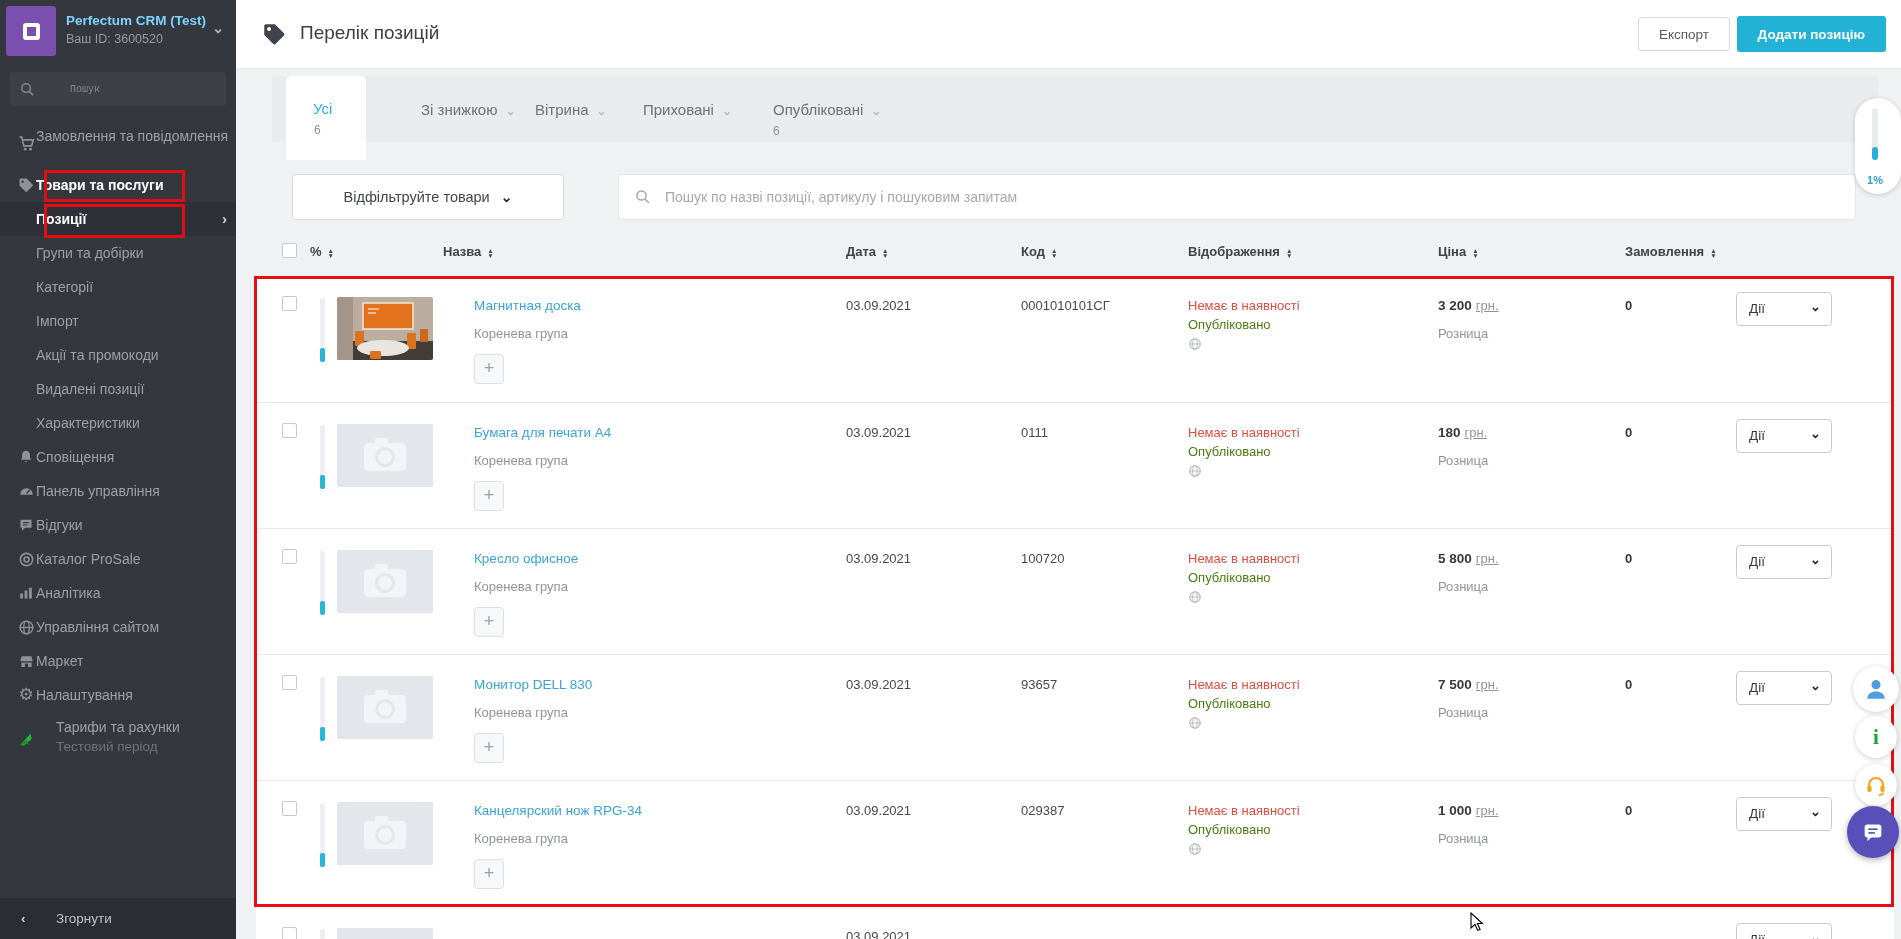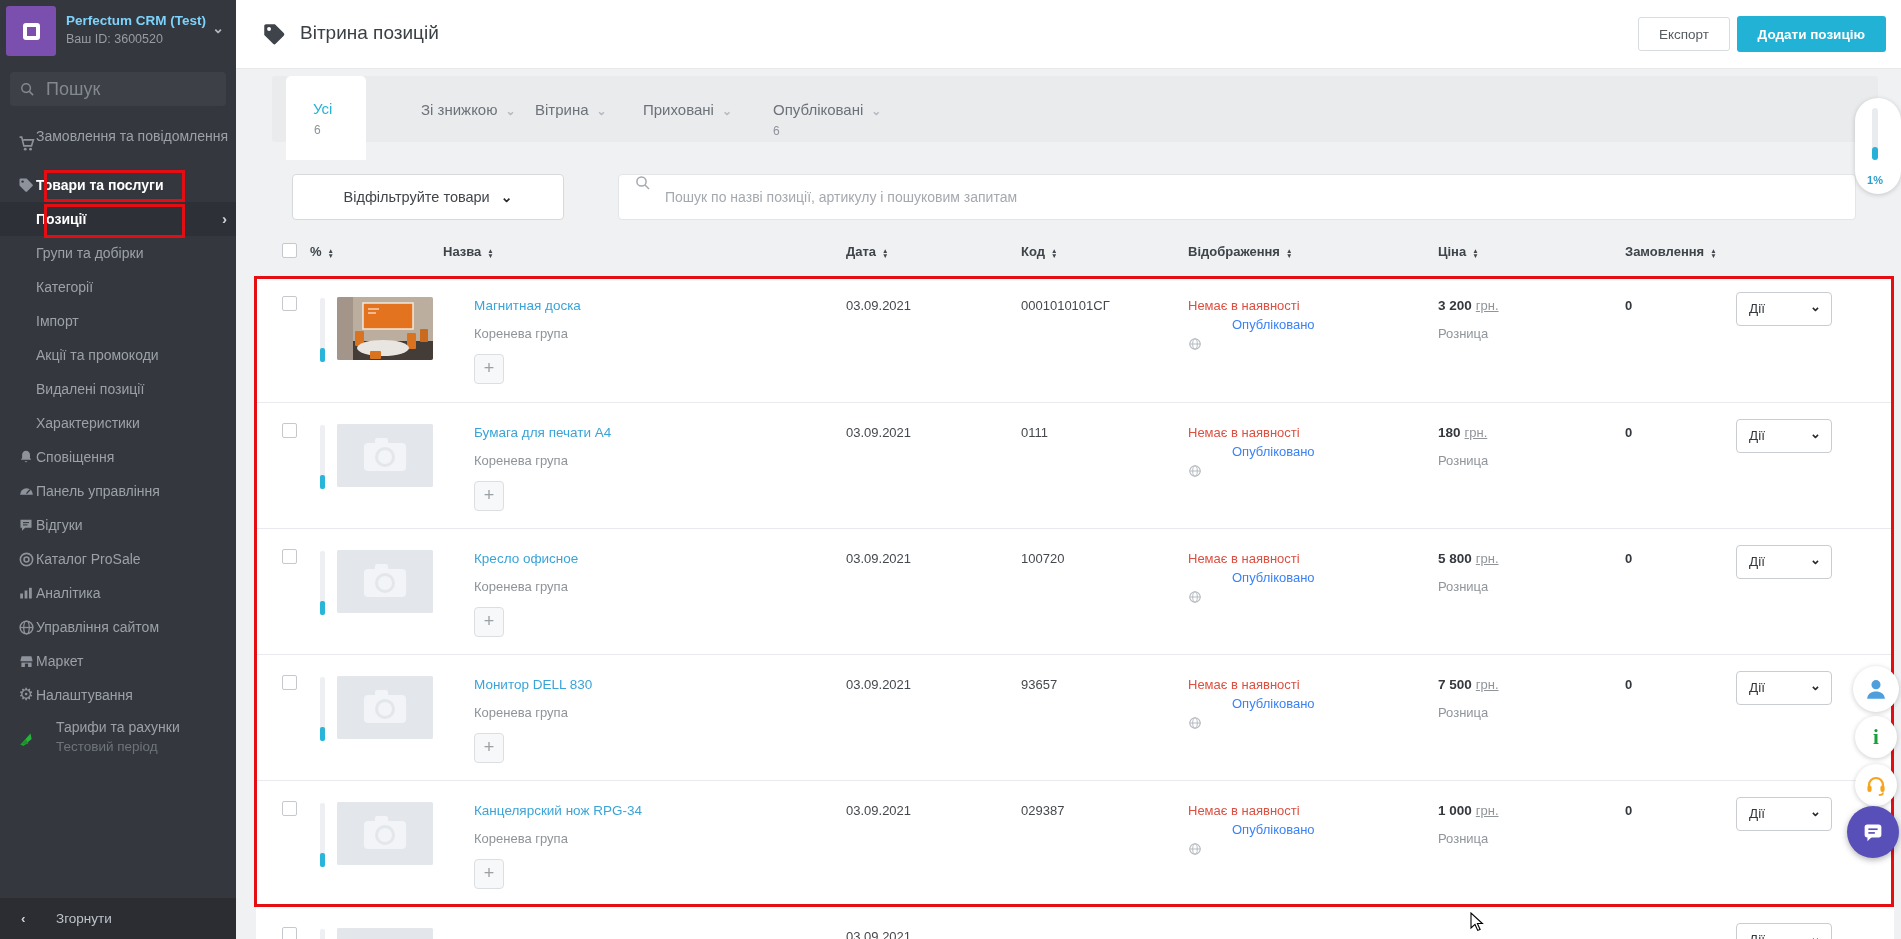--- a/index.html
+++ b/index.html
@@ -10,21 +10,21 @@
   }
   
   .sidebar { position:absolute; left:0; top:0; width:236px; height:939px; background:#34373d; color:#9ca1a8; z-index:3; }
   .logo-box { position:absolute; left:6px; top:6px; width:50px; height:50px; background:#7a4fad; border-radius:3px; display:flex; align-items:center; justify-content:center; }
   .logo-box i { display:block; width:17px; height:17px; border:4px solid #fff; border-radius:3px; }
   .app-title { position:absolute; left:66px; top:13px; font-size:13.5px; font-weight:bold; color:#7dd3fc; white-space:nowrap; }
   .app-sub { position:absolute; left:66px; top:32px; font-size:12.5px; color:#979ca4; }
   .logo-chevron { position:absolute; right:12px; top:20px; color:#b2b7be; font-size:14px; font-weight:bold; }
   .side-search { position:absolute; left:10px; top:72px; width:216px; height:34px; background:#3d4047; border-radius:4px; display:flex; align-items:center; padding:0 10px; }
   .side-search svg { flex:0 0 auto; margin-right:9px; }
-  .side-search input { background:transparent; border:none; outline:none; color:#c7cbd1; font-size:18px; width:100%; font-family:Liberation Sans, sans-serif; }
+  .side-search input { background:transparent; border:none; outline:none; color:#c7cbd1; font-size:10px; width:100%; font-family:Liberation Mono, monospace;margin-left:24px; }
   .side-search input::placeholder { color:#83888f; }
   .menu { position:absolute; top:118px; left:0; right:0; }
   .mi { position:relative; height:34px; line-height:34px; font-size:14px; padding-left:36px; white-space:nowrap; cursor:pointer; }
   .mi .ic { position:absolute; left:15px; top:0; width:22px; height:34px; display:flex; align-items:center; justify-content:center; color:#8e939b; }
   .mi.two { height:50px; }
   .mi.two .ic { height:50px; }
   .mi.two .lbl { display:inline-block; width:155px; line-height:18px; vertical-align:middle; }
   .mi.hl { color:#fff; font-weight:bold; }
   .mi.active { background:#2d3037; color:#fff; font-weight:bold; }
   .mi .arr { position:absolute; right:9px; top:0; color:#d0d4da; font-size:15px; font-weight:bold; }
@@ -46,21 +46,21 @@
   .btn-add { position:absolute; right:15px; top:16px; height:36px; padding:0 21px; background:#22b2d6; border:none; border-radius:3px; font-size:13.5px; color:#fff; font-weight:bold; font-family:inherit; cursor:pointer; }
   .tabstrip { position:absolute; left:36px; top:76px; width:1606px; height:66px; background:#e9ebed; border-radius:3px; }
   .tab-active { position:absolute; left:50px; top:76px; width:80px; height:84px; background:#fff; border-radius:5px 5px 0 0; z-index:2; cursor:pointer; }
   .tab-active .tl { position:absolute; left:27px; top:24px; color:#29b2d8; font-size:15px; }
   .tab-active .tc { position:absolute; left:28px; top:47px; color:#8e9399; font-size:12px; }
   .tab { position:absolute; top:25px; font-size:15px; color:#6d7278; cursor:pointer; white-space:nowrap; }
   .tab .ch { color:#b5bac0; font-size:12px; margin-left:8px; font-weight:bold; }
   .tab-count { position:absolute; top:48px; font-size:12px; color:#8e9399; }
   .filter-btn { position:absolute; left:56px; top:174px; width:272px; height:46px; background:#fff; border:1px solid #d7dadd; border-radius:4px; font-size:14.5px; color:#40454a; display:flex; align-items:center; justify-content:center; gap:11px; cursor:pointer; z-index:2;}
   .filter-btn .fch { font-weight:bold; color:#26292d; font-size:14px; }
-  .search-box { position:absolute; left:382px; top:174px; width:1238px; height:46px; background:#fff; border:1px solid #e3e6e9; border-radius:4px; display:flex; padding:0 16px; z-index:2;}
+  .search-box { position:absolute; left:382px; top:174px; width:1238px; height:46px; background:#fff; border:1px solid #e3e6e9; border-radius:4px; display:flex; align-items:center; padding:0 16px; z-index:2;}
   .search-box svg { flex:0 0 auto; margin-right:12px; }
   .search-box input { border:none; outline:none; font-size:14px; color:#4a4f54; width:100%; font-family:inherit; }
   .search-box input::placeholder { color:#a4a9af; }
   
   .thead { position:absolute; left:0; top:240px; right:0; height:30px; font-size:13px; font-weight:bold; color:#3f4449; }
   .th { position:absolute; top:4px; white-space:nowrap; cursor:pointer; }
   .hcb { position:absolute; left:46px; top:3px; }
   .cbx { width:15px; height:15px; border:1px solid #c5c9cd; border-radius:2px; background:#fff; cursor:pointer; }
   .sort { display:inline-flex; flex-direction:column; margin-left:6px; vertical-align:middle; font-size:6.5px; line-height:5px; color:#45494e; }
   
@@ -71,21 +71,21 @@
   .rcb { left:26px; top:20px; }
   .vbar { left:64px; top:22px; width:5px; height:64px; background:#edeff2; border-radius:2px; }
   .vbar i { position:absolute; bottom:0; left:0; width:5px; height:14px; background:#29b4da; border-radius:2px; }
   .thumb { left:81px; top:21px; width:96px; height:63px; border-radius:2px; overflow:hidden; background:#e3e6ea; }
   .pname { left:218px; top:22px; font-size:13.5px; color:#3aa4d8; text-decoration:none; cursor:pointer;text-align:right; }
   .pgroup { left:218px; top:50px; font-size:13px; color:#8f9499; }
   .plusbtn { left:218px; top:78px; width:30px; height:30px; background:#f7f8f9; border:1px solid #dcdfe2; border-radius:4px; color:#9ba0a5; font-size:18px; line-height:27px; text-align:center; cursor:pointer; }
   .cdate { left:590px; top:22px; font-size:13px; color:#45494e; }
   .ccode { left:765px; top:22px; font-size:13px; color:#45494e; }
   .avail { left:932px; top:22px; font-size:13px; color:#dc4f41; }
-  .pub   { left:976px; top:41px; font-size:13px; color:#3b82f6; }
+  .pub   { left:932px; top:41px; font-size:13px; color:#4d7c0f; }
   .rglobe{ left:932px; top:61px; }
   .price { left:1182px; top:22px; font-size:13.5px; color:#35393e; white-space:nowrap; }
   .price b { font-weight:bold; }
   .price .cur { color:#90959a; font-weight:normal; font-size:13px; margin-left:4px;text-decoration:underline; }
   .ptype { left:1182px; top:50px; font-size:13px; color:#90959a; }
   .orders{ left:1369px; top:22px; font-size:13px; color:#35393e; font-weight:bold; }
   .sel { left:1480px; top:16px; width:96px; height:34px; border:1px solid #c9cdd1; border-radius:4px; background:#fff; font-size:13.5px; color:#35393e; cursor:pointer; }
   .sel .sl { position:absolute; left:12px; top:8px; }
   .sel .sch { position:absolute; right:10px; top:6px; font-weight:bold; color:#26292d; font-size:13px; }
   .red-rect { position:absolute; left:18px; top:276px; width:1640px; height:631px; border:3px solid #e50f13; z-index:7; pointer-events:none; }
@@ -242,21 +242,21 @@
   <div class="redbox" id="rb1"></div>
   <div class="redbox" id="rb2"></div>
 </div>
 
 <div class="main">
   <div class="topbar">
     <span class="tag-ic"><svg width="24" height="24" viewBox="0 0 16 16">
           <path d="M8.6 1.5L14.5 7.4a1.2 1.2 0 010 1.7l-5.4 5.4a1.2 1.2 0 01-1.7 0L1.5 8.6V2.7c0-.7.5-1.2 1.2-1.2h5.9z" fill="#3f444a"></path>
           <circle cx="4.7" cy="4.7" r="1.3" fill="#fff"></circle>
         </svg></span>
-    <span class="page-title">Вітрина позицій</span>
+    <span class="page-title">Перелік позицій</span>
     <button class="btn-export">Експорт</button>
     <button class="btn-add">Додати позицію</button>
   </div>
 
   <div class="tabstrip">
     <div class="tab" style="left:149px;"><span>Зі знижкою</span><span class="ch">⌄</span></div>
     <div class="tab" style="left:263px;"><span>Вітрина</span><span class="ch">⌄</span></div>
     <div class="tab" style="left:371px;"><span>Приховані</span><span class="ch">⌄</span></div>
     <div class="tab" style="left:501px;"><span>Опубліковані</span><span class="ch">⌄</span></div>
     <div class="tab-count" style="left:501px;">6</div>

